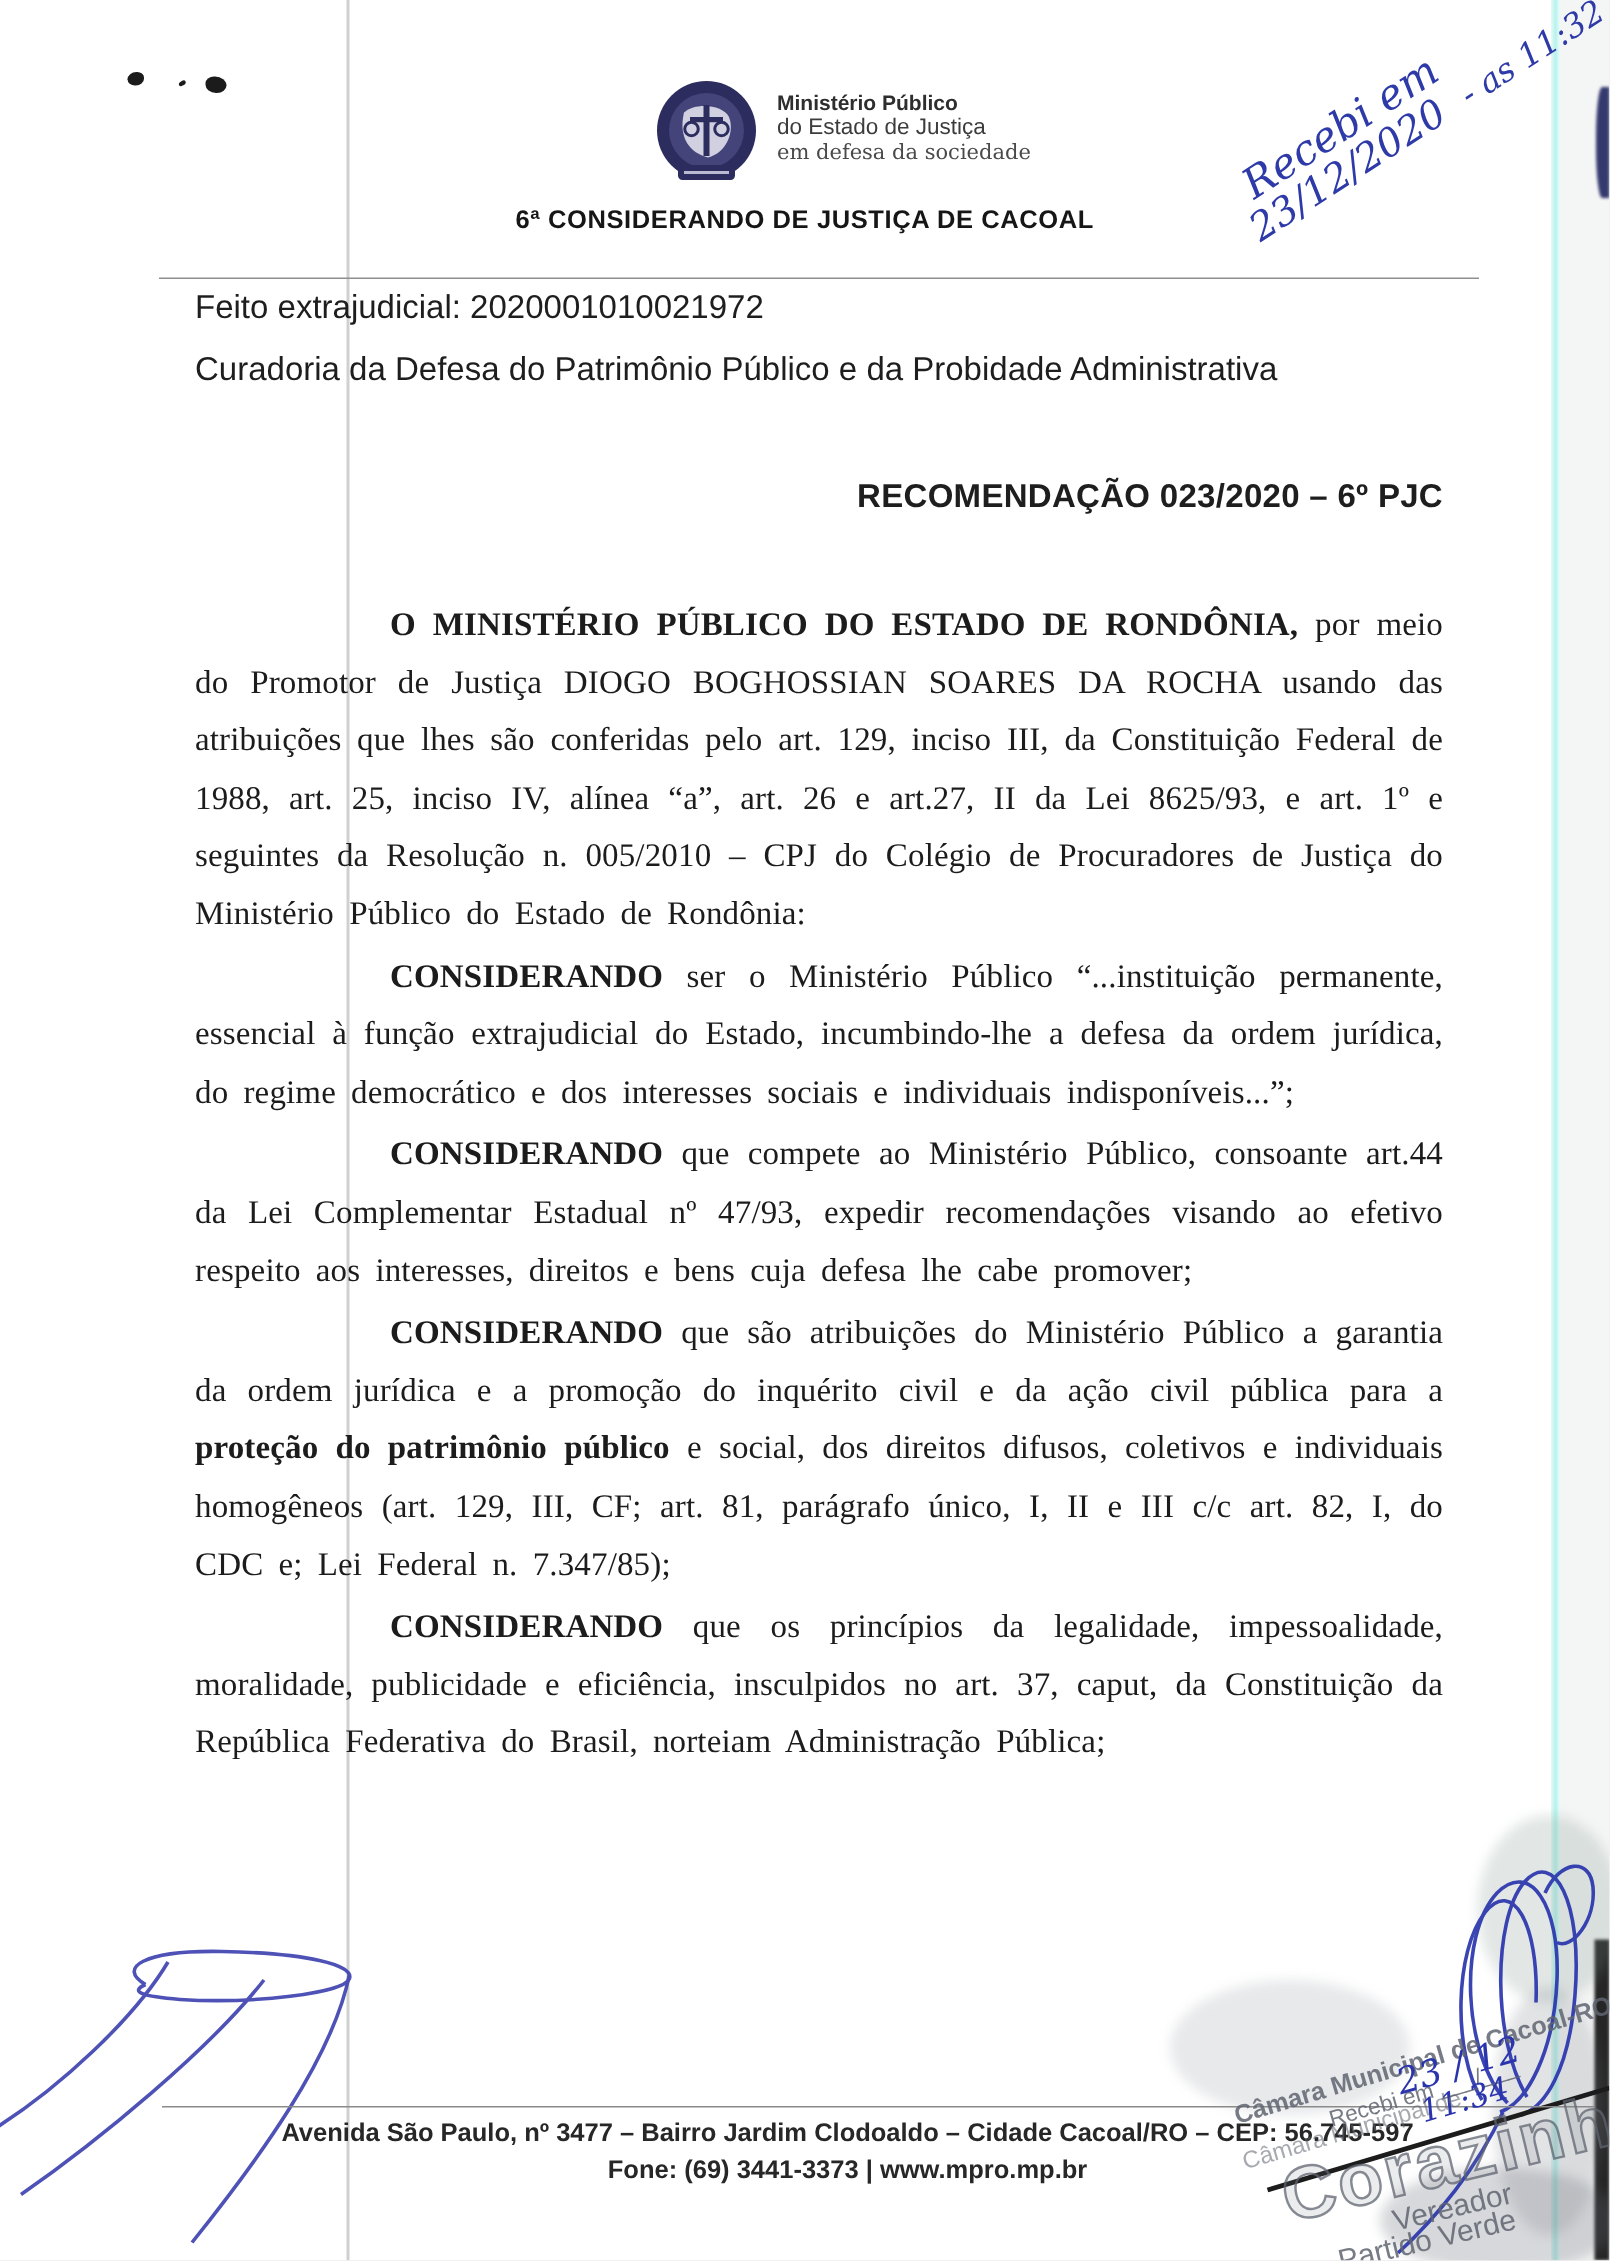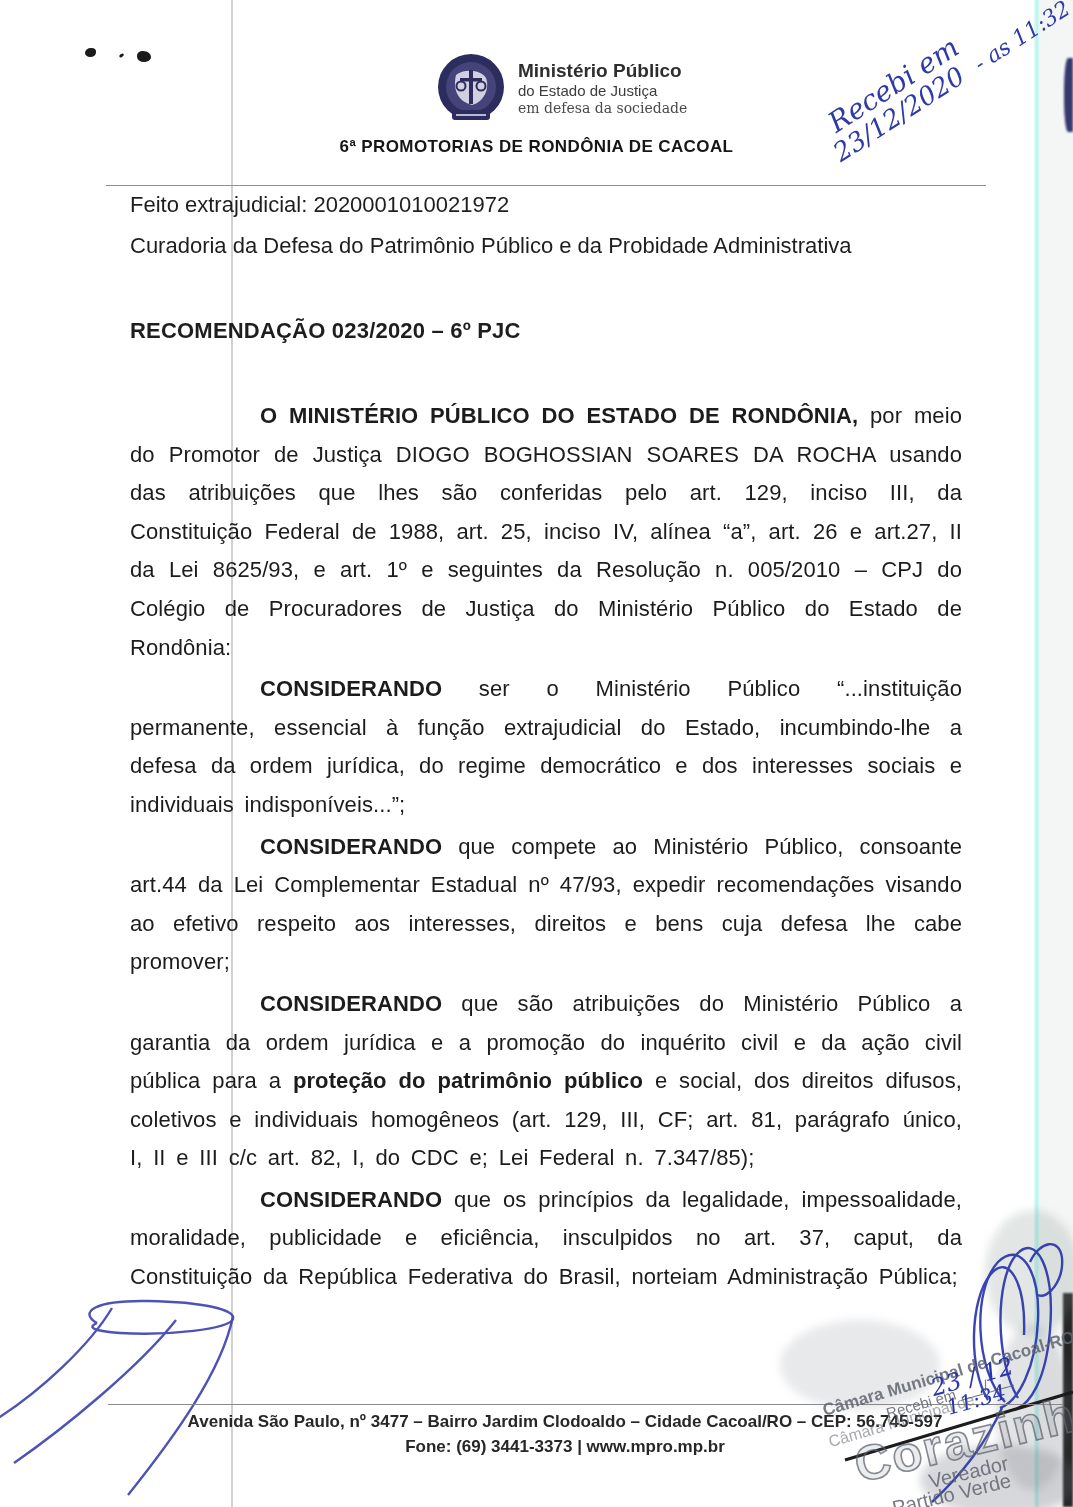--- a/index.html
+++ b/index.html
@@ -26,49 +26,49 @@
   .speck3 { left:137px; top:51px; width:14px; height:11px; border-radius:45% 60% 50% 55%; }
   .smudge { position:absolute; border-radius:50%; filter:blur(4px); }
   .smudge1 { left:780px; top:1320px; width:160px; height:90px; background:rgba(120,126,138,.17); }
   .smudge2 { left:985px; top:1210px; width:95px; height:125px; background:rgba(125,145,135,.22); }
   .smudge3 { left:920px; top:1445px; width:160px; height:70px; background:rgba(100,105,115,.26); }
   .smudge4 { left:995px; top:1325px; width:75px; height:165px; background:rgba(110,115,125,.20); }
 
   
   .logo-wrap { position:absolute; left:432px; top:50px; width:78px; height:78px; }
   .wordmark { position:absolute; left:518px; top:60px; line-height:1.15; }
-  .org-name { font-size:19px; font-weight:bold; color:#2e2e2e; }
+  .org-name { font-size:14px; font-weight:bold; color:#2e2e2e; }
   .org-region { font-size:15px; color:#3c3c3c; }
   .org-motto { font-size:14px; color:#4a4a4a;
     font-family:"DejaVu Serif", serif; margin-top:1px; }
   .office-line { position:absolute; left:0; top:137px; width:1073px; text-align:center;
     font-size:17px; font-weight:bold; letter-spacing:.4px; color:#161616; }
 
   
   .hand-note { position:absolute; left:812px; top:118px; transform:rotate(-33deg);
     transform-origin:left top; color:#2e3aa8;
     font-family:"DejaVu Serif", serif; font-style:italic; }
   .hand-note .hl1 { font-size:28px; margin-left:12px; }
   .hand-note .hl2 { font-size:26px; margin-top:-4px; white-space:nowrap; }
   .hand-note .hl3 { font-size:22px; margin-left:8px; }
 
   .top-rule { position:absolute; left:106px; top:185px; width:880px; height:1px;
     background:#8f8f8f; }
 
   
   .feito { position:absolute; left:130px; top:192px; font-size:22px; }
   .curadoria { position:absolute; left:130px; top:233px; font-size:22px; }
-  .doc-title { position:absolute; left:130px; top:318px; width:832px; text-align:left;
+  .doc-title { position:absolute; left:130px; top:318px; width:832px; text-align:right;
     font-size:22px; font-weight:bold; letter-spacing:.2px; }
 
   
   .doc-body { position:absolute; left:130px; top:397px; width:832px;
     font-size:22px; line-height:38.6px; text-align:justify;
     word-spacing:4.5px; letter-spacing:.1px; color:#1c1c1c; }
-  .doc-body p { text-indent:130px; margin:0 0 3px 0; }
+  .doc-body p { text-indent:130px; margin:0 0 3px 0;font-family:Liberation Serif, serif; }
   .doc-body .b { font-weight:bold; }
 
   
   .footer-rule { position:absolute; left:108px; top:1404px; width:955px; height:1px;
     background:#8a8a8a; }
   .doc-footer { position:absolute; left:115px; top:1410px; width:900px; text-align:center;
     font-size:17px; font-weight:bold; color:#272727; line-height:1.45; }
 
   
   .stamp-text { position:absolute; color:rgba(95,100,112,.85); white-space:nowrap; }
@@ -119,21 +119,21 @@
       <circle cx="49" cy="36" r="4.5" fill="none" stroke="#2c2c5e" stroke-width="2"></circle>
       <rect x="20" y="60" width="38" height="10" rx="3" fill="#2c2c5e"></rect>
       <rect x="24" y="64" width="30" height="2" fill="#b9b9d2"></rect>
     </svg>
   </div>
   <div class="wordmark">
     <div class="org-name">Ministério Público</div>
     <div class="org-region">do Estado de Justiça</div>
     <div class="org-motto">em defesa da sociedade</div>
   </div>
-  <div class="office-line">6ª PROMOTORIAS DE RONDÔNIA DE CACOAL</div>
+  <div class="office-line">6ª CONSIDERANDO DE JUSTIÇA DE CACOAL</div>
 
   <div class="hand-note">
     <div class="hl1">Recebi em</div>
     <div class="hl2">
       <span>23/12/2020</span>
       <span class="hl3">- as 11:32</span>
     </div>
   </div>
 
   <div class="top-rule"></div>

